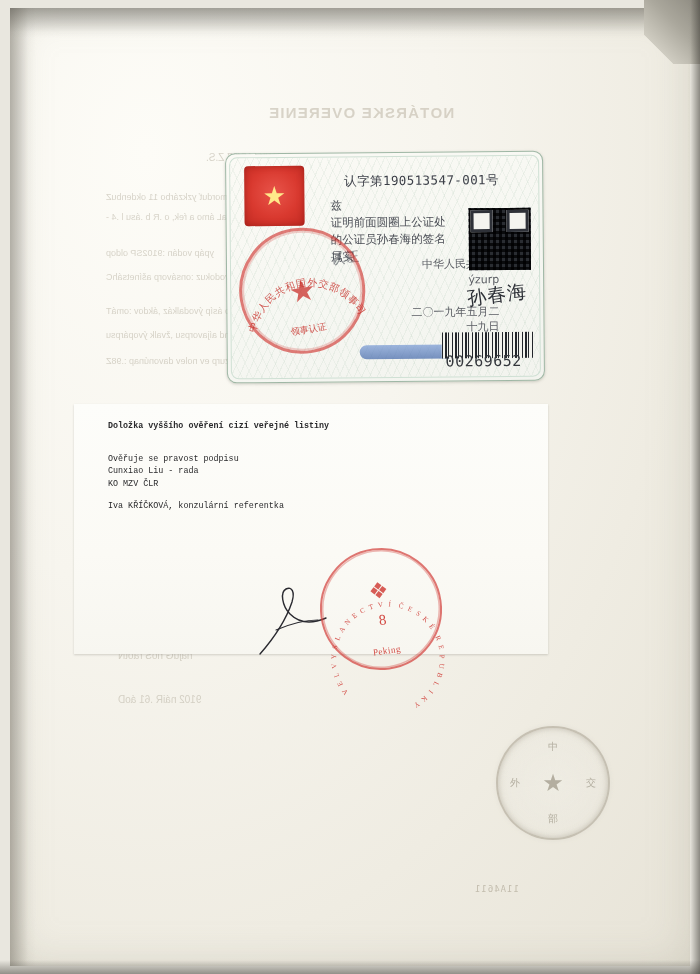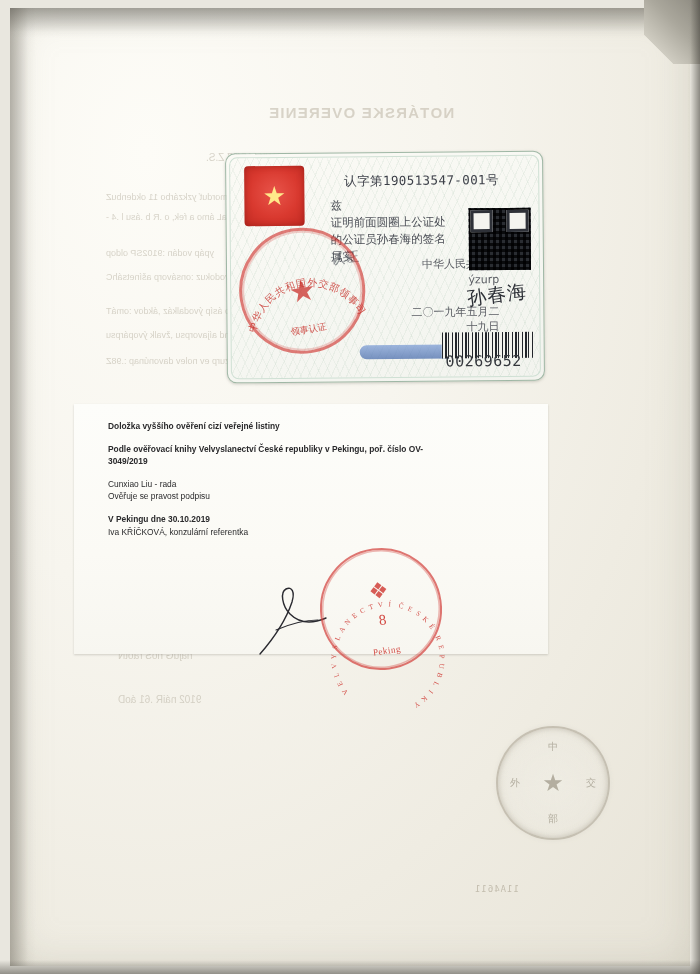--- a/index.html
+++ b/index.html
@@ -290,20 +290,21 @@
     box-shadow: 0 1px 2px rgba(140,138,128,0.35);
   }
   .cz-text {
     position: absolute;
     left: 34px;
     top: 16px;
     width: 340px;
     font-size: 8.4px;
     line-height: 12.6px;
     color: #2a2a2c;
+    font-family: Liberation Mono, monospace;
   }
   .cz-text p { margin: 0; }
   .cz-text .gap { height: 10px; }
   .cz-text .b { font-weight: bold; }
 
   .cz-seal {
     position: absolute;
     left: 246px;
     top: 144px;
     width: 118px;
@@ -485,26 +486,25 @@
 
     <div class="cert-ribbon"></div>
     <div class="barcode"></div>
     <div class="barcode-num">00269652</div>
   </div>
 
   <div class="cz-sticker">
     <div class="cz-text">
       <p class="b">Doložka vyššího ověření cizí veřejné listiny</p>
       <div class="gap"></div>
-      <p class="b">Podle ověřovací knihy Velvyslanectví České republiky v Pekingu, poř. číslo OV-3049/2019</p>
       <div class="gap"></div>
+      <p>Ověřuje se pravost podpisu</p>
       <p>Cunxiao Liu - rada</p>
-      <p>Ověřuje se pravost podpisu</p>
+      <p>KO MZV ČLR</p>
       <div class="gap"></div>
-      <p class="b">V Pekingu dne 30.10.2019</p>
       <p>Iva KŘÍČKOVÁ, konzulární referentka</p>
       <div class="gap"></div>
     </div>
 
     <div class="cz-signature">
       <svg viewBox="0 0 90 76">
         <path d="M8 74 C 22 58, 34 40, 40 22 C 43 12, 40 6, 34 9 C 28 12, 30 26, 38 34 C 47 43, 60 44, 74 38" fill="none" stroke="#2a2a30" stroke-width="1.4" stroke-linecap="round"></path>
         <path d="M24 50 C 38 44, 52 40, 66 40" fill="none" stroke="#2a2a30" stroke-width="1.1" stroke-linecap="round"></path>
       </svg>
     </div>

